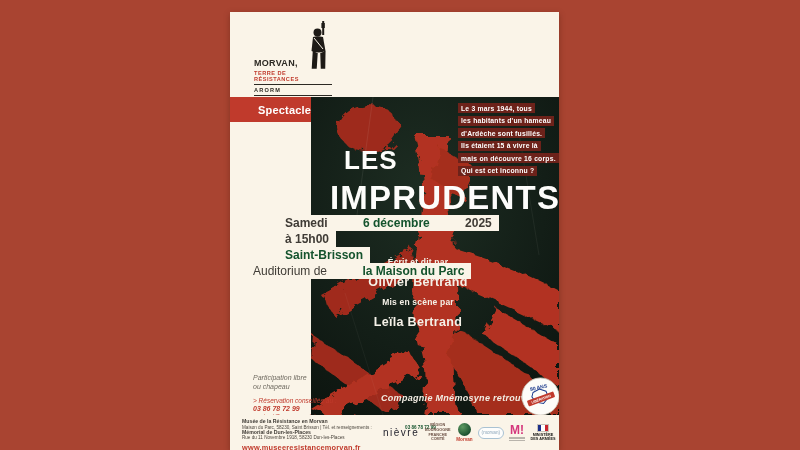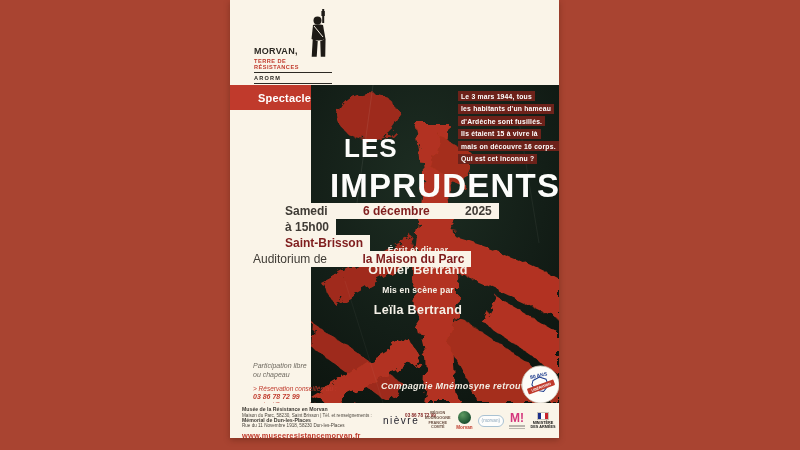--- a/index.html
+++ b/index.html
@@ -1,18 +1,18 @@
 <!DOCTYPE html>
 <html><head>
 <meta charset="utf-8">
 <style>
   html,body{margin:0;padding:0;background:#a94431;}
   .stage{position:relative;width:800px;height:450px;background:#a94431;overflow:hidden;
          font-family:"Liberation Sans",sans-serif;}
-  .poster{position:absolute;left:230px;top:0;width:329px;height:438px;background:#faf4e8;
+  .poster{position:absolute;left:230px;top:12px;width:329px;height:438px;background:#faf4e8;
           box-shadow:0 2px 6px rgba(60,20,10,.35);}
 
   
   .brand{position:absolute;left:24px;top:6px;width:130px;height:72px;}
   .brand-figure{position:absolute;left:48px;top:2px;width:34px;height:52px;}
   .brand-text{position:absolute;left:0;top:40px;width:78px;}
   .brand-name{font-size:9px;font-weight:bold;color:#2c2923;letter-spacing:.3px;}
   .brand-tagline{font-size:5.6px;font-weight:bold;color:#c03a2c;letter-spacing:.5px;
                  border-bottom:1px solid #2c2923;padding:2px 0 2px;}
   .brand-org{font-size:5.6px;font-weight:bold;color:#2c2923;letter-spacing:1.2px;
@@ -44,21 +44,21 @@
   .company{position:absolute;left:70px;top:296px;font-size:9px;font-weight:bold;font-style:italic;
            color:#f2ede3;white-space:nowrap;letter-spacing:.3px;}
 
   .stamp{position:absolute;left:210px;top:280px;width:39px;height:39px;transform:rotate(-12deg);}
 
   
   .event{position:absolute;left:0;top:203px;}
   .eline{display:table;background:#faf4e8;white-space:nowrap;font-size:12px;line-height:13px;
          color:#3f3b35;padding:1.5px 7px 1.5px 23px;}
   .bold{font-weight:bold;margin-left:32px;}
-  .red{color:#7f1d1d;}
+  .red{color:#14532d;}
 
   
   .participation{position:absolute;left:23px;top:361px;}
   .part-line{font-size:7px;font-style:italic;color:#6f6a60;line-height:9px;}
   .booking{margin-top:6px;font-size:6.5px;font-style:italic;color:#c03a2c;line-height:8px;}
   .booking .phone{font-weight:bold;font-size:7px;}
 
   
   .footer{position:absolute;left:0;top:403px;width:329px;height:35px;background:#faf4e8;}
   .footer-text{position:absolute;left:12px;top:4px;color:#4a453d;white-space:nowrap;}

